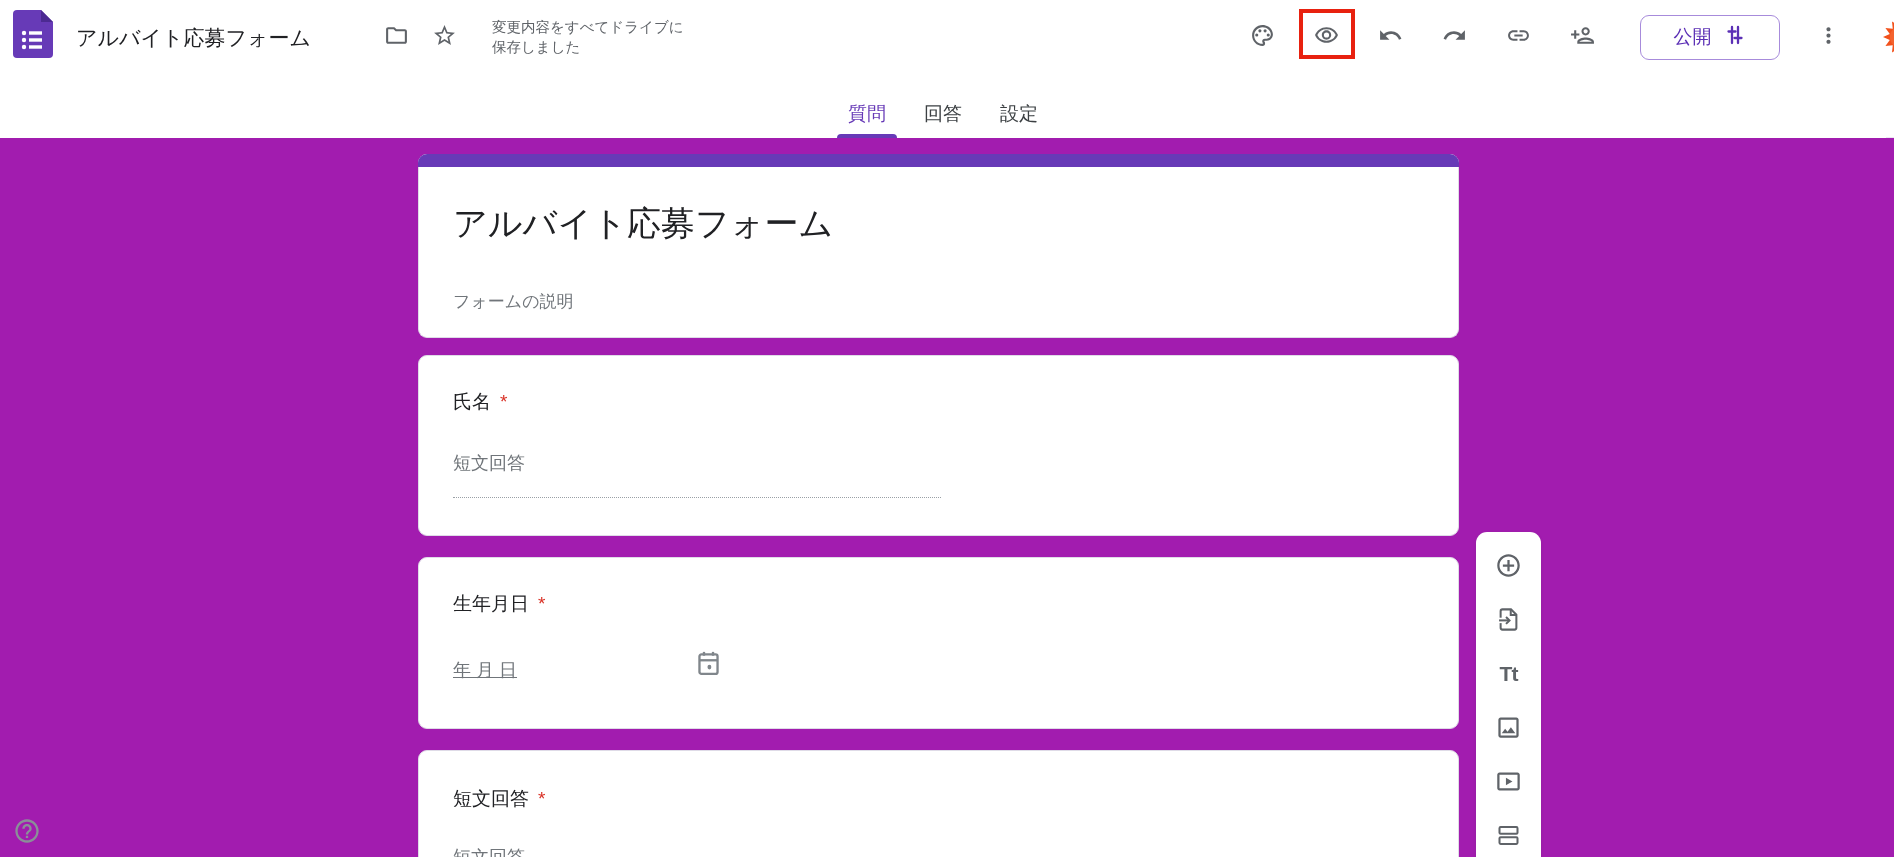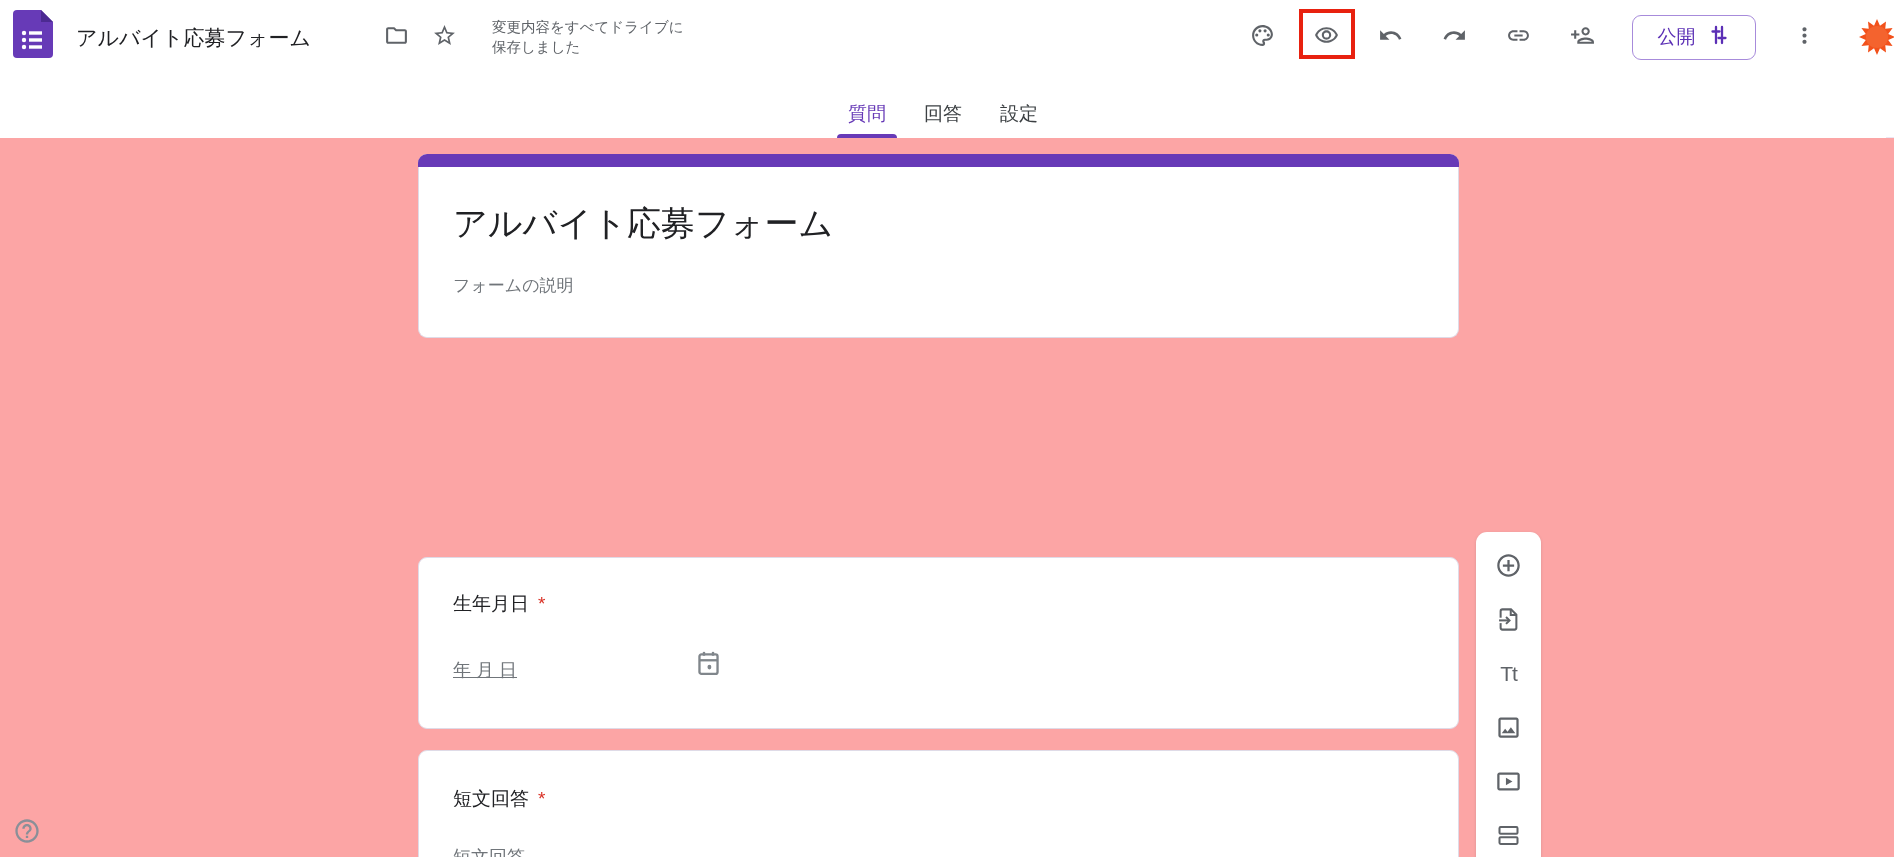--- a/index.html
+++ b/index.html
@@ -1,49 +1,49 @@
 <!DOCTYPE html>
 <html><head>
 <meta charset="utf-8">
 <style>
   * { margin:0; padding:0; box-sizing:border-box; }
   html,body { background:#fff; }
   body { font-family:"Liberation Sans","DejaVu Sans",sans-serif; }
-  .app { position:relative; width:1894px; height:857px; background:#fca5a5; overflow:hidden; }
+  .app { position:relative; width:1894px; height:857px; background:#a21caf; overflow:hidden; }
 
   
   .header { position:absolute; left:0; top:0; width:100%; height:138px; background:#fff; border-bottom:1px solid #ece7f3; }
   .logo { position:absolute; left:13px; top:10px; width:40px; height:48px; cursor:pointer; }
   .form-title-input { position:absolute; left:76px; top:24px; font-size:21px; color:#202124; white-space:nowrap; }
   .hdr-ic-btn { display:grid; place-items:center; width:48px; height:48px; border-radius:50%; color:#5f6368; cursor:pointer; background:none; border:none; }
   .hdr-ic-btn svg { width:25px; height:25px; }
   .left-mini { position:absolute; top:13px; left:372px; display:flex; align-items:center; }
   .save-status { position:absolute; left:492px; top:17px; font-size:14.5px; line-height:20px; color:#5f6368; }
   .header-right { position:absolute; left:1238px; top:13px; display:flex; align-items:center; }
   .header-right .hdr-ic-btn { margin-right:16px; }
-  .publish-btn { margin-left:10px; display:flex; align-items:center; justify-content:center; gap:11px;
-      width:124px; height:45px; border:1.5px solid #a78bdb; border-radius:9px; background:#fff;
+  .publish-btn { margin-left:18px; display:flex; align-items:center; justify-content:center; gap:11px;
+      width:140px; height:45px; border:1.5px solid #a78bdb; border-radius:9px; background:#fff;
       color:#5b2fb5; font-size:19px; cursor:pointer; font-family:inherit; }
   .publish-btn svg { width:24px; height:24px; }
   .dots-btn { margin-left:24px; }
   .avatar { margin-left:15px; width:36px; height:36px; cursor:pointer; }
   .red-annotation { position:absolute; left:1299px; top:9px; width:56px; height:50px; border:4px solid #e8210f; z-index:9; pointer-events:none; }
 
   
   .tabs { position:absolute; left:0; right:8px; top:90px; height:48px; display:flex; justify-content:center; gap:10px; background:#fff; }
   .tab { position:relative; height:48px; display:flex; align-items:center; padding:0 14px; font-size:19px; color:#3c4043; cursor:pointer; }
   .tab.active { color:#673ab7; }
   .tab.active::after { content:""; position:absolute; left:3px; right:3px; bottom:0; height:4px; background:#673ab7; border-radius:4px 4px 0 0; }
 
   
   .card { position:absolute; left:418px; width:1041px; background:#fff; border:1px solid #dfdbe7; border-radius:9px; }
   .card-title { top:154px; height:184px; border-top:none; }
   .purple-bar { position:absolute; left:-1px; right:-1px; top:0; height:13px; background:#673ab7; border-radius:9px 9px 0 0; }
   .doc-title { position:absolute; left:34px; top:47px; font-size:34px; color:#202124; white-space:nowrap; cursor:text; }
-  .doc-desc { position:absolute; left:34px; top:120px; font-size:17px; color:#70757a; cursor:text; }
+  .doc-desc { position:absolute; left:34px; top:136px; font-size:17px; color:#70757a; cursor:text; }
 
   .q-title { position:absolute; left:34px; font-size:19px; color:#202124; cursor:text; }
   .req { color:#d93025; margin-left:9px; }
   .q-placeholder { position:absolute; left:34px; font-size:18px; color:#70757a; }
   .dotted { border-bottom:1.5px dotted #9aa0a6; padding-bottom:22px; width:488px; }
 
   .card-q1 { top:355px; height:181px; }
   .card-q1 .q-title { top:33px; }
   .card-q1 .q-placeholder { top:95px; }
 
@@ -55,21 +55,21 @@
   .card-q3 { top:750px; height:195px; }
   .card-q3 .q-title { top:35px; }
   .card-q3 .q-placeholder { top:94px; }
 
   
   .side-toolbar { position:absolute; left:1476px; top:532px; width:65px; height:360px; background:#fff;
       border-radius:11px; box-shadow:0 1px 3px rgba(60,64,67,.18); display:flex; flex-direction:column;
       align-items:center; padding-top:20px; gap:27px; }
   .tb-btn { width:27px; height:27px; display:grid; place-items:center; color:#5f6368; background:none; border:none; cursor:pointer; }
   .tb-btn svg { width:27px; height:27px; }
-  .tt-text { font-size:21px; font-weight:normal; color:#5f6368; letter-spacing:-1px; line-height:1; }
+  .tt-text { font-size:21px; font-weight:bold; color:#5f6368; letter-spacing:-1px; line-height:1; }
 
   .help-btn { position:absolute; left:13px; top:817px; width:28px; height:28px; color:#8a8f98; background:none; border:none; cursor:pointer; }
   .help-btn svg { width:28px; height:28px; }
 </style>
 </head>
 <body>
 
 <div class="app">
 
   <div class="header">
@@ -169,20 +169,26 @@
   </div>
 
   <div class="red-annotation"></div>
 
   <div class="card card-title">
     <div class="purple-bar"></div>
     <div class="doc-title">アルバイト応募フォーム</div>
     <div class="doc-desc">フォームの説明</div>
   </div>
 
+  <div class="card card-q1">
+    <div class="q-title">
+      <span>氏名</span><span class="req">*</span>
+    </div>
+    <div class="q-placeholder dotted">短文回答</div>
+  </div>
 
   <div class="card card-q2">
     <div class="q-title">
       <span>生年月日</span><span class="req">*</span>
     </div>
     <div class="q-placeholder">年 月 日</div>
     <div class="date-icon">
       <svg viewBox="0 0 24 24" fill="none" stroke="currentColor" stroke-width="1.8">
         <rect x="5" y="5" width="14" height="15" rx="1.5"></rect>
         <line x1="5" y1="9.5" x2="19" y2="9.5"></line>

